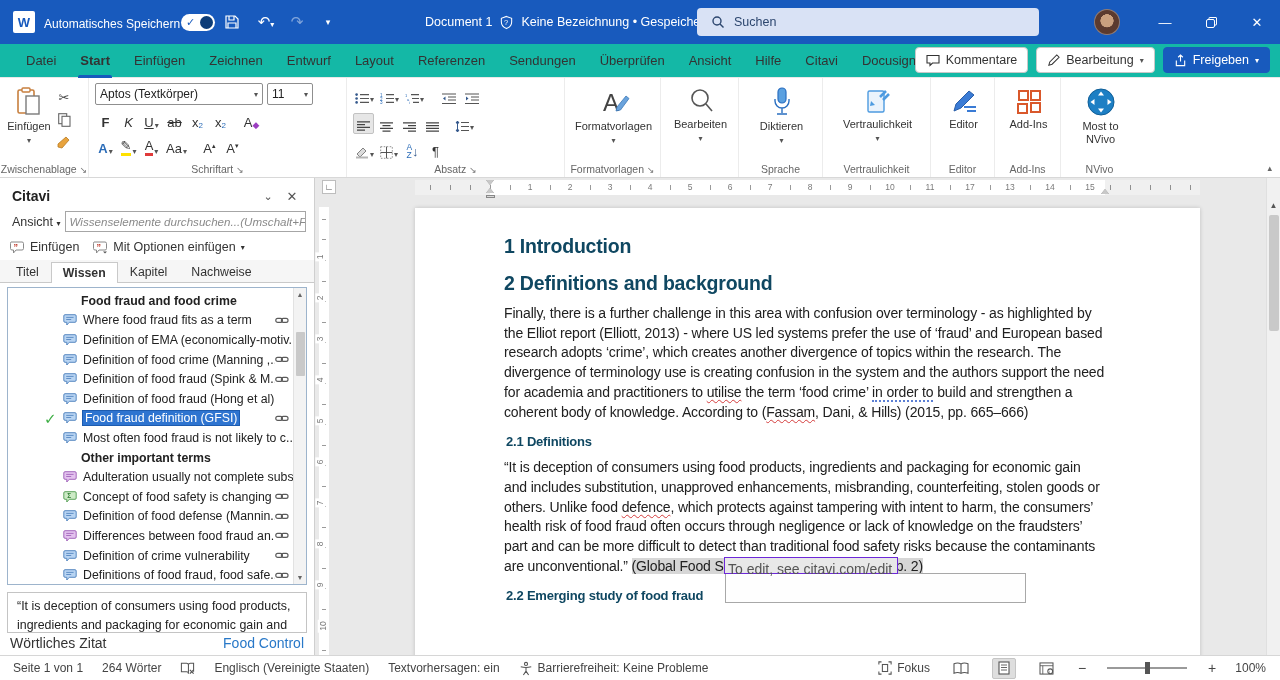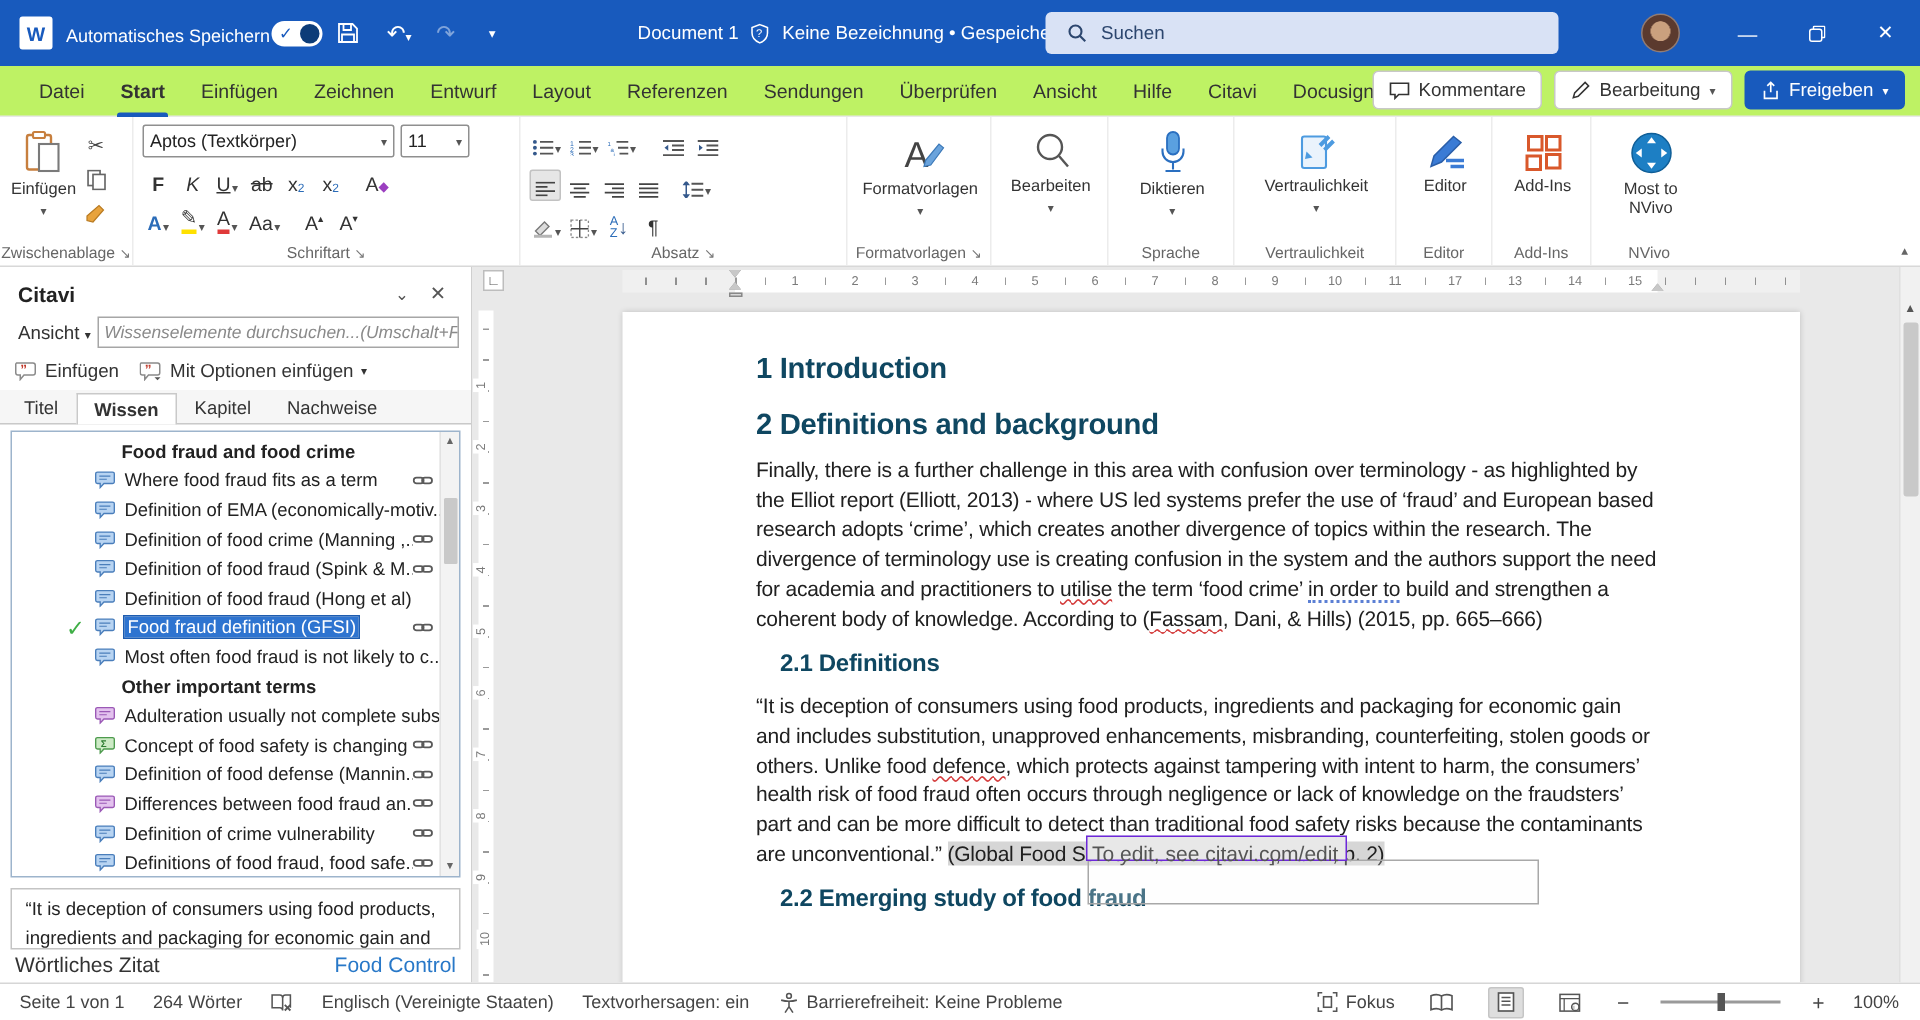--- a/index.html
+++ b/index.html
@@ -18,21 +18,21 @@
   .toggle .knob { position:absolute; right:2px; width:13px; height:13px; border-radius:50%; background:#0c3c78; }
   .tb-ico { font-size:15px; color:#fff; width:22px; text-align:center; cursor:default; }
   .tb-ico.dim { opacity:.45; }
   .tb-title { display:flex; align-items:center; gap:7px; margin-left:86px; font-size:12.5px; white-space:nowrap; }
   .tb-search { position:absolute; left:697px; top:8px; width:342px; height:28px; background:#d9e2f5; border-radius:4px; display:flex; align-items:center; gap:9px; padding-left:14px; color:#2c466e; font-size:12.5px; }
   .tb-right { position:absolute; right:0; top:0; height:44px; display:flex; align-items:center; }
   .avatar { width:26px; height:26px; border-radius:50%; background:radial-gradient(circle at 50% 45%, #caa07e 0 36%, #5b3a2e 38% 100%); margin-right:22px; border:1px solid #ffffff55; }
   .winbtn { width:46px; height:44px; display:flex; align-items:center; justify-content:center; font-size:13px; color:#fff; }
 
   
-  .tabrow { height:34px; background:#bef264; display:flex; align-items:flex-start; padding-left:14px; position:relative; border-bottom:1px solid #e8e8e8; }
+  .tabrow { height:34px; background:#14b8a6; display:flex; align-items:flex-start; padding-left:14px; position:relative; border-bottom:1px solid #e8e8e8; }
   .rtab { font-size:13px; color:#333; padding:0 12px; height:34px; display:flex; align-items:center; position:relative; cursor:default; white-space:nowrap; }
   .rtab.active { font-weight:bold; }
   .rtab.active::after { content:""; position:absolute; left:10px; right:10px; bottom:0; height:3px; background:#185abd; border-radius:2px 2px 0 0; }
   .tab-right { position:absolute; right:10px; top:3px; display:flex; gap:8px; align-items:center; }
   .pillbtn { height:26px; border:1px solid #c8c8c8; border-radius:4px; background:#fff; display:flex; align-items:center; gap:6px; padding:0 10px; font-size:12.5px; color:#333; }
   .pillbtn.primary { background:#185abd; border-color:#185abd; color:#fff; }
 
   
   .ribbon { height:100px; background:#fff; border-bottom:1px solid #d8d8d8; display:flex; position:relative; }
   .rgroup { position:relative; height:100%; padding:5px 4px 16px 6px; }
@@ -93,21 +93,21 @@
   .rnum { position:absolute; top:1px; font-size:8.5px; color:#7a7a7a; background:#fff; padding:0 2px; transform:translateX(-50%); line-height:13px; }
   .mark { position:absolute; width:0; height:0; }
   .vruler { position:absolute; left:0; top:19px; bottom:0; width:16px; background:#e9e9e9; }
   .vband { position:absolute; left:4px; width:10px; top:10px; bottom:0; background:#fff;
            background-image:repeating-linear-gradient(to bottom, #9a9a9a 0 1px, transparent 1px 20.5px);
            background-size:4px 100%; background-position:center 12px; background-repeat:no-repeat; }
   .vnum { position:absolute; left:-3px; font-size:8.5px; color:#7a7a7a; background:#fff; transform:rotate(-90deg); padding:0 2px; line-height:10px; }
   .page { position:absolute; left:100px; top:30px; width:785px; height:640px; background:#fff; box-shadow:0 0 4px rgba(0,0,0,0.18); padding:27px 95px 20px 89px; }
   .dh1 { font-size:19.5px; font-weight:600; color:#0F4761; margin:14px 0 0; letter-spacing:-0.2px; }
   .dh1:first-child { margin-top:0; }
-  .dh2 { font-size:16px; font-weight:600; color:#0F4761; margin:12px 16px 0; letter-spacing:-0.2px; }
+  .dh2 { font-size:13px; font-weight:600; color:#0F4761; margin:12px 2px 0; letter-spacing:-0.2px; }
   .dp { font-size:14px; color:#202020; line-height:19.7px; margin:9px 0 0; letter-spacing:-0.15px; text-align:left; }
   .sq-red { text-decoration:underline; text-decoration-style:wavy; text-decoration-color:#d43c3c; text-decoration-thickness:1px; text-underline-offset:2px; }
   .sq-blue { border-bottom:2px dotted #5b7fd4; }
   .cite-field { background:#d6d6d6; }
   .doc-tooltip { position:absolute; left:309px; top:349px; height:17px; background:#e8e8e8; border:1px solid #6d28d9; font-size:14px; color:#555; display:flex; align-items:center; padding:0 5px 0 3px; gap:3px; white-space:nowrap; z-index:5;flex-direction:column; }
   .doc-tooltip .grip { border-left:2px dotted #8a8a8a; height:10px; }
   .field-outline { position:absolute; left:310px; top:365px; width:301px; height:30px; border:1px solid #a8a8a8; background:rgba(250,250,250,0.25); z-index:1; }
   .vscroll { position:absolute; right:0; top:0; bottom:0; width:14px; background:#f1f1f1; border-left:1px solid #e0e0e0; }
   .vscroll .sarr { position:absolute; left:0; right:0; text-align:center; font-size:8px; color:#555; top:23px; }
   .vthumb { position:absolute; left:2px; width:10px; top:37px; height:116px; background:#c9c9c9; border-radius:2px; }

